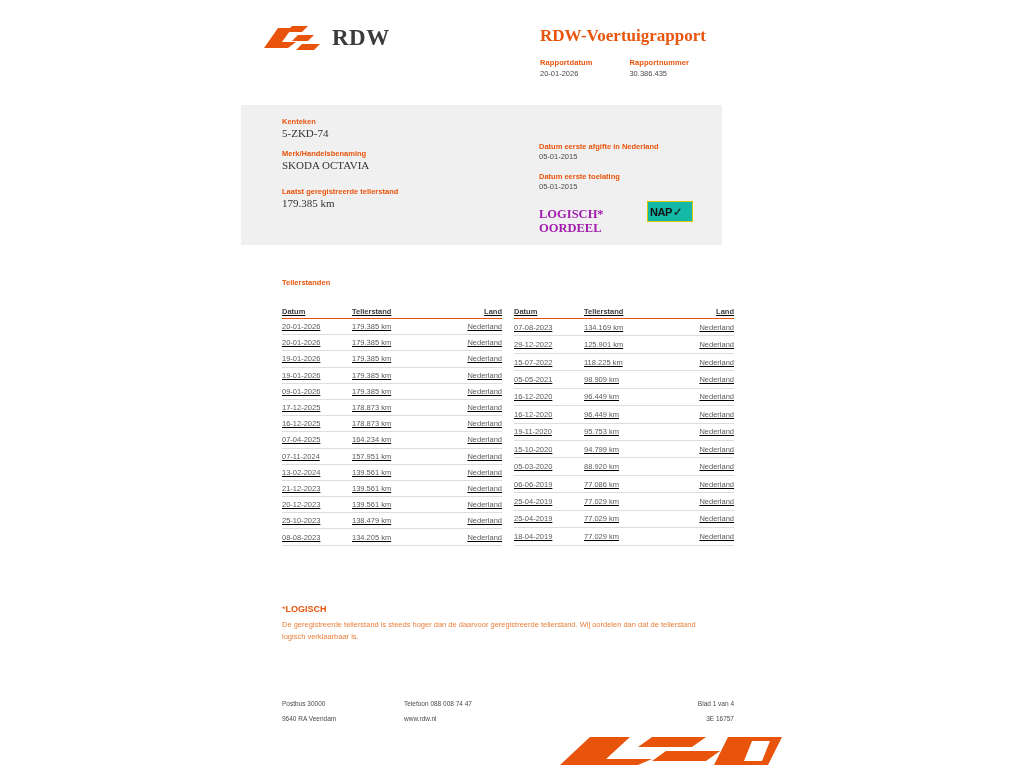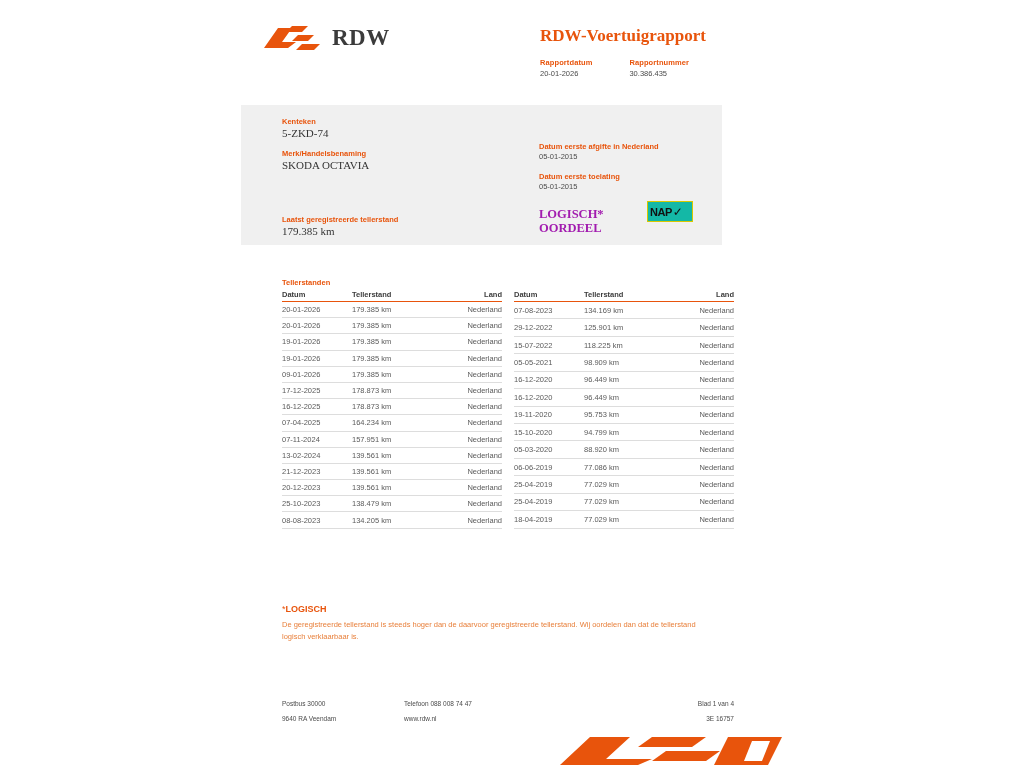--- a/index.html
+++ b/index.html
@@ -108,21 +108,21 @@
     font-size: 11px;
     color: #333333;
     margin-bottom: 10px;
     font-family: "Liberation Serif", serif;
   }
   .fld-value-small {
     font-size: 7.5px;
     color: #4a4a4a;
     margin-bottom: 11px;
   }
-  .odo-block { margin-top: 44px; }
+  .odo-block { margin-top: 16px; }
   .judgement {
     margin-top: 16px;
     position: relative;
   }
   .judgement-text {
     font-size: 12.5px;
     font-weight: bold;
     color: #a21caf;
     line-height: 14px;
     font-family: "Liberation Serif", serif;
@@ -159,30 +159,31 @@
   .table-wrap {
     position: absolute;
     left: 282px;
     top: 278px;
     width: 452px;
   }
   .table-caption {
     font-size: 7.5px;
     font-weight: bold;
     color: #e8540c;
-    margin-bottom: 3px;
+    margin-bottom: 20px;
   }
   .cols {
     display: flex;
     gap: 12px;
   }
   table.readings {
     border-collapse: collapse;
     width: 220px;
     table-layout: fixed;
+    text-decoration: underline;
   }
   table.readings thead th {
     font-size: 7.5px;
     font-weight: bold;
     color: #3b3b3b;
     text-align: left;
     padding: 0 0 2px 0;
     border-bottom: 1.2px solid #e8540c;
   }
   table.readings thead th.r { text-align: right; }

